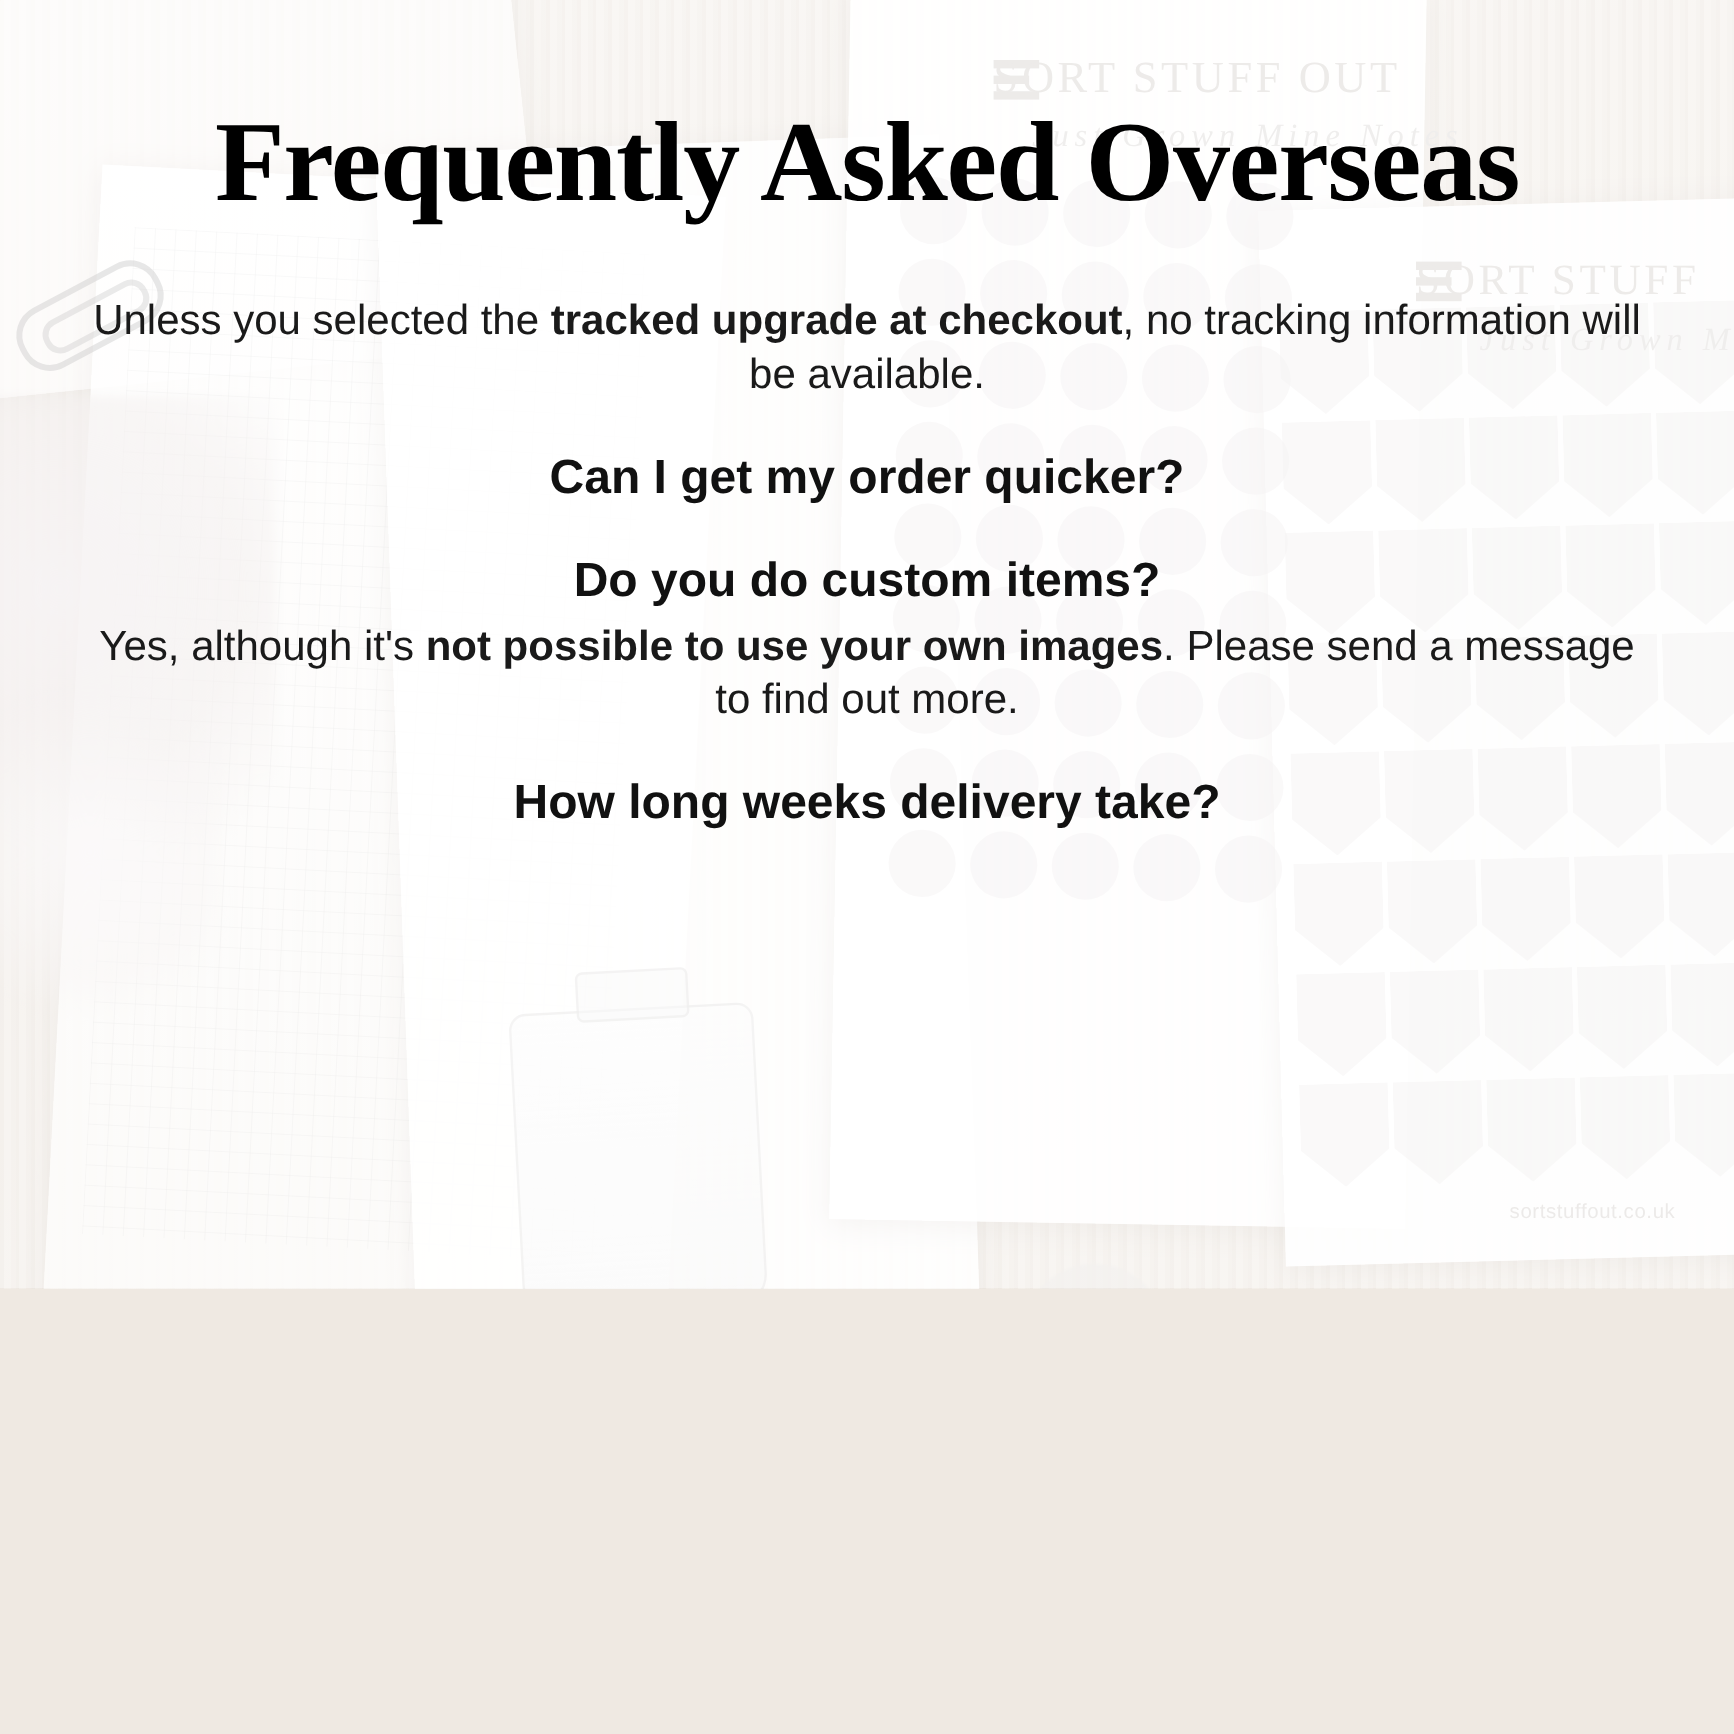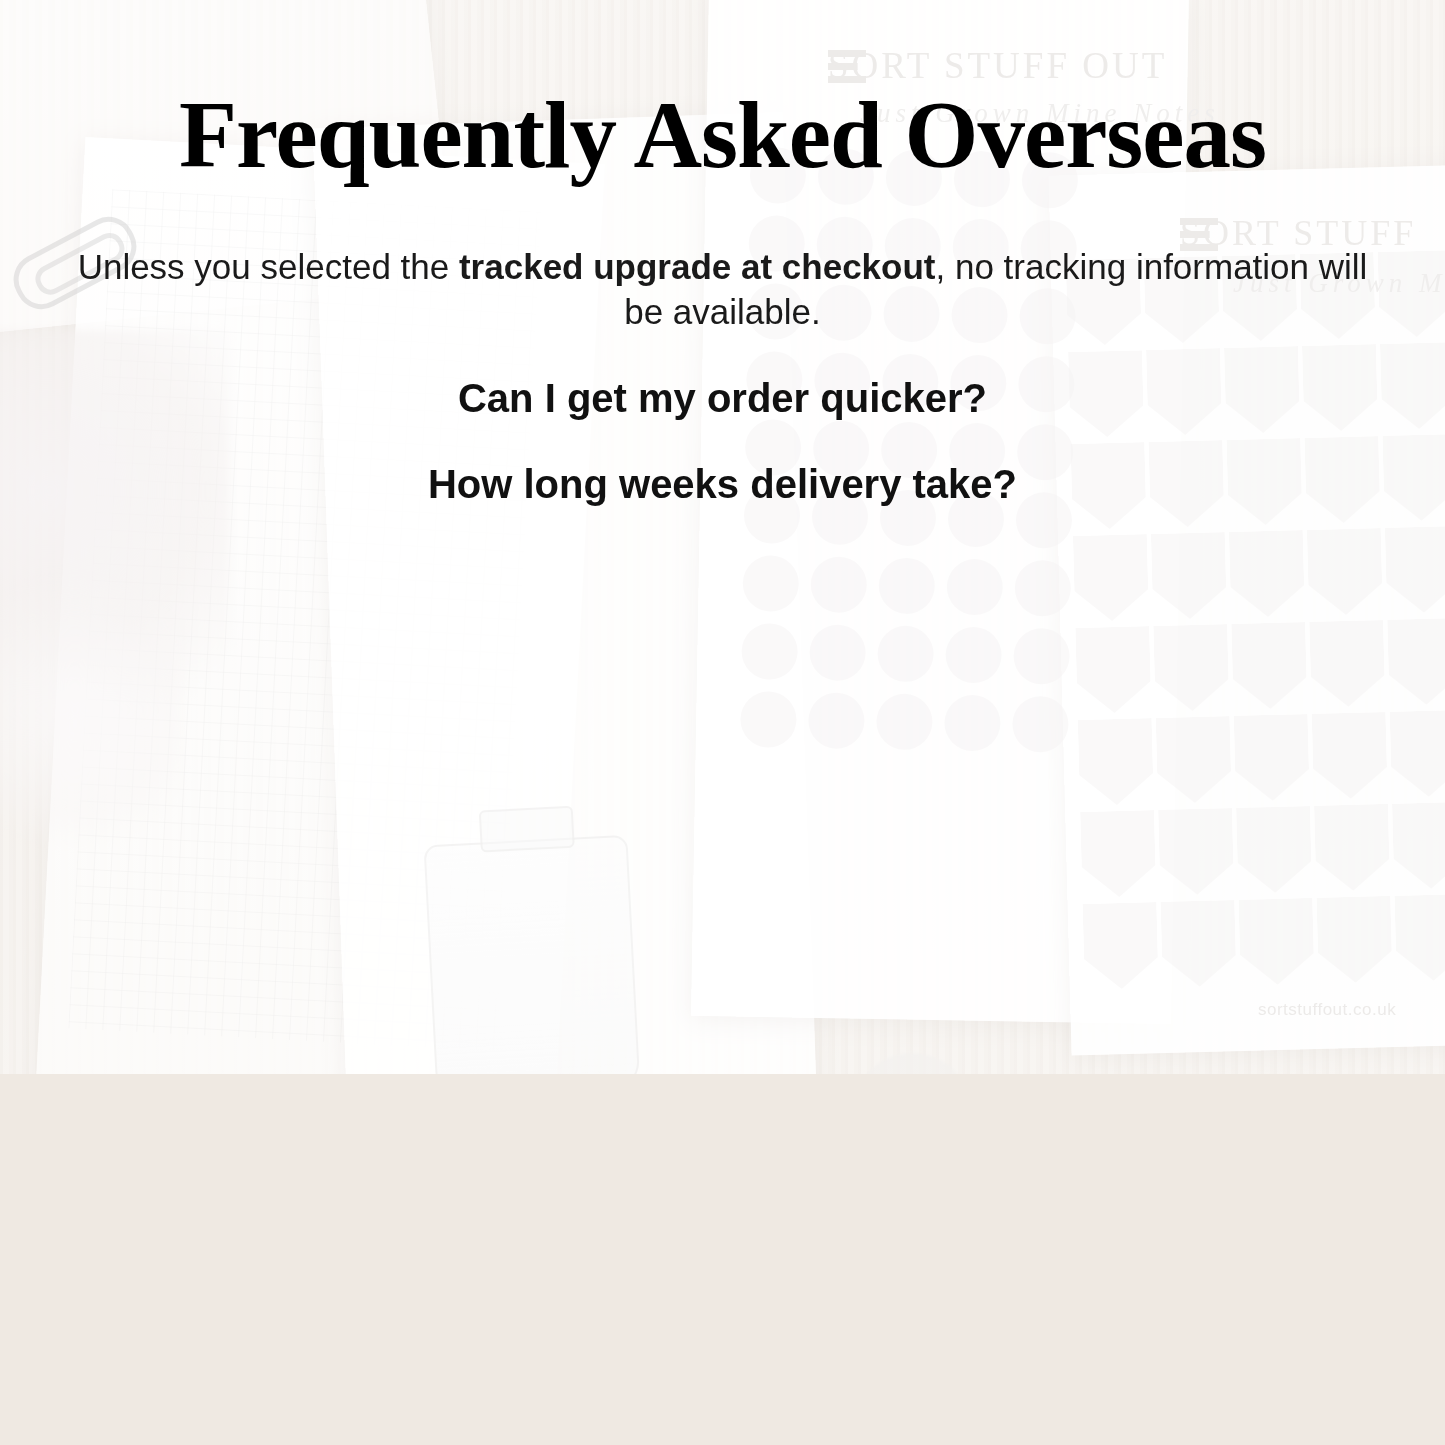--- a/index.html
+++ b/index.html
@@ -395,18 +395,22 @@
   <div class="content">
     <h1 class="faq-title">Frequently Asked Overseas</h1>
     <div class="faq-list" id="faq-list">
         <div class="faq-item">
           <div class="faq-a"><span>Unless you selected the </span><b>tracked upgrade at checkout</b><span>, no tracking information will be available.</span></div>
         </div>
         <div class="faq-item">
           <div class="faq-q">Can I get my order quicker?</div>
         </div>
         <div class="faq-item">
+          <div class="faq-q">Do you do custom items?</div>
+          <div class="faq-a"><span>Yes, although it's </span><b>not possible to use your own images</b><span>. Please send a message to find out more.</span></div>
+        </div>
+        <div class="faq-item">
           <div class="faq-q">How long weeks delivery take?</div>
         </div>
       </div>
   </div>
 
 </div>
 
 </body></html>

